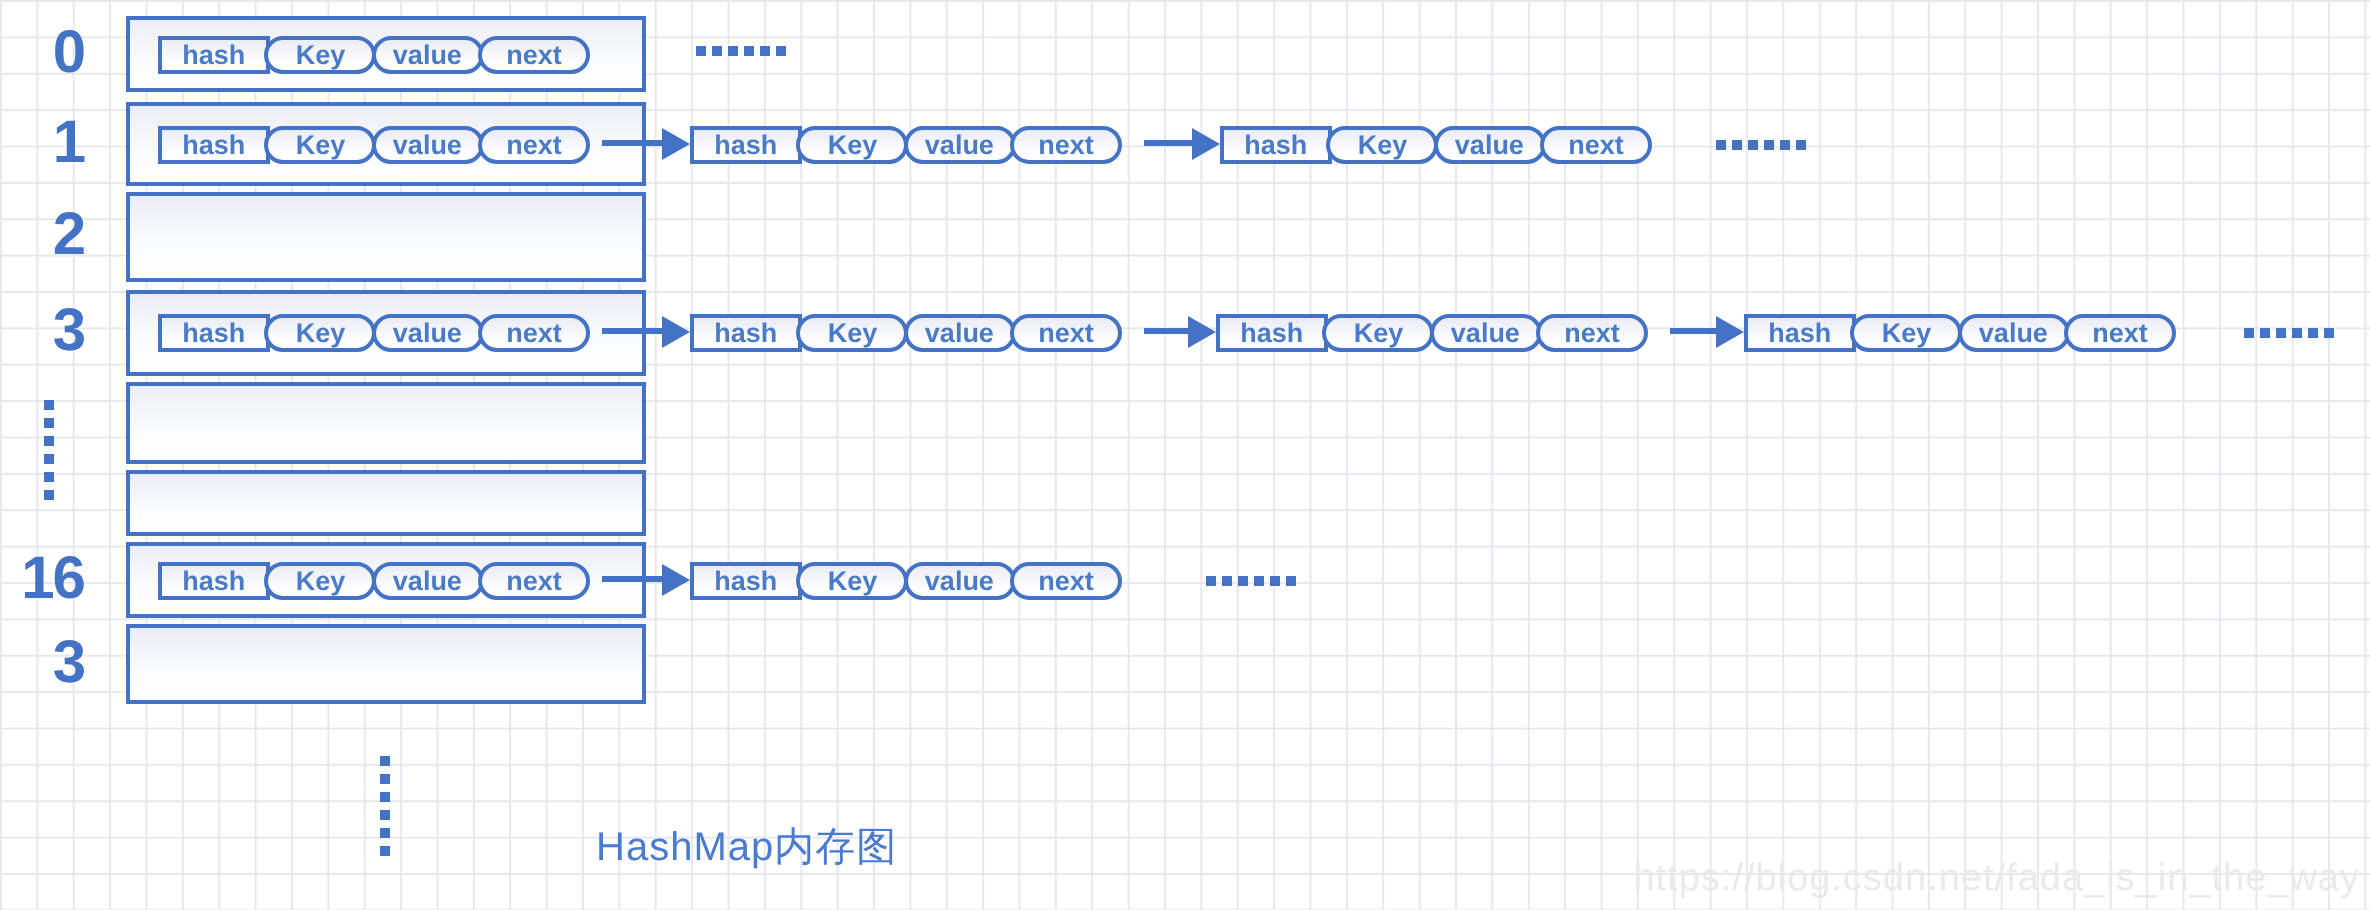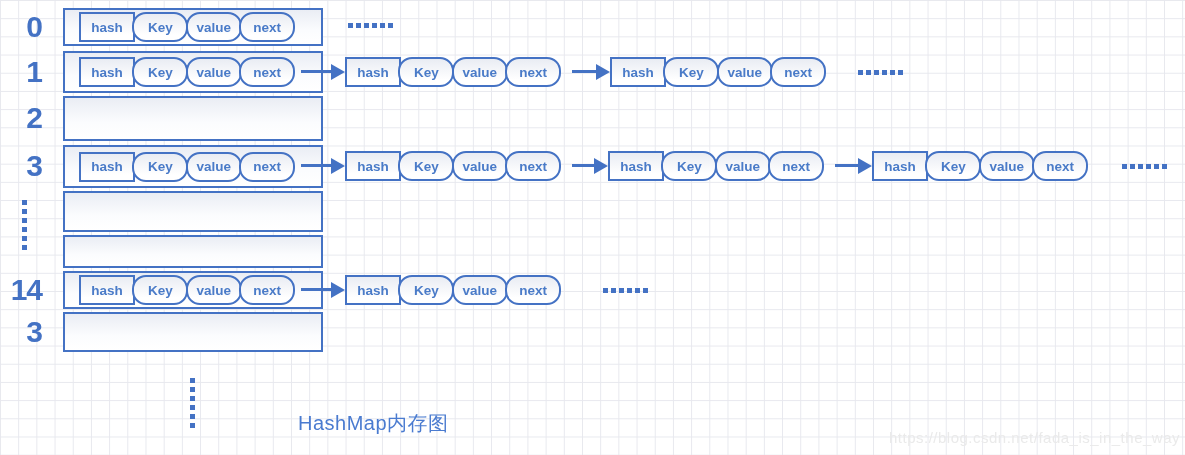--- a/index.html
+++ b/index.html
@@ -22,21 +22,21 @@
     position:absolute;left:0;width:42px;text-align:right;
     color:var(--accent);font-size:30px;font-weight:600;line-height:30px;
     letter-spacing:-1px;
   }
   .bucket-row{
     position:absolute;left:63px;width:260px;box-sizing:border-box;
     border:2.5px solid var(--accent);
     background:linear-gradient(180deg,#eaedf4 0%,#fbfcfe 60%,#ffffff 100%);
   }
   .node{
-    position:absolute;display:flex;width:216px;height:30px;
+    position:absolute;display:flex;width:216px;height:30px;align-items:center;
   }
   .node.in-bucket{left:14px;top:50%;transform:translateY(-50%);}
   .cell{
     flex:1;display:flex;align-items:center;justify-content:center;
     box-sizing:border-box;border:2.5px solid var(--accent);
     background:linear-gradient(180deg,#e9ecf3 0%,#ffffff 80%);
     color:var(--celltext);font-size:13.5px;font-weight:bold;
   }
   .cell + .cell{margin-left:-2.5px;border-radius:14px;}
   .arrow{
@@ -54,34 +54,34 @@
   .vdots{
     position:absolute;width:5px;height:50px;
     background:repeating-linear-gradient(180deg,var(--accent) 0 5px,transparent 5px 9px);
   }
   .title{
     position:absolute;left:298px;top:410px;
     color:#4a7bd0;font-size:20px;font-weight:500;letter-spacing:0.5px;
   }
   .watermark{
     position:absolute;right:5px;top:429px;
-    color:var(--wm);font-size:15px;letter-spacing:0.5px;
+    color:var(--wm);font-size:19px;letter-spacing:0.5px;
   }
 </style>
 </head>
 <body>
 
 <div class="canvas">
 
   <div class="idx" style="top:12px">0</div>
   <div class="idx" style="top:57px">1</div>
   <div class="idx" style="top:103px">2</div>
   <div class="idx" style="top:151px">3</div>
   <div class="vdots" style="left:22px;top:200px"></div>
-  <div class="idx" style="top:275px">14</div>
+  <div class="idx" style="top:275px">16</div>
   <div class="idx" style="top:317px">3</div>
 
   <div class="bucket-row" style="top:8px;height:38px">
     <div class="node in-bucket">
         <span class="cell">hash</span>
         <span class="cell">Key</span>
         <span class="cell">value</span>
         <span class="cell">next</span>
       </div>
   </div>

